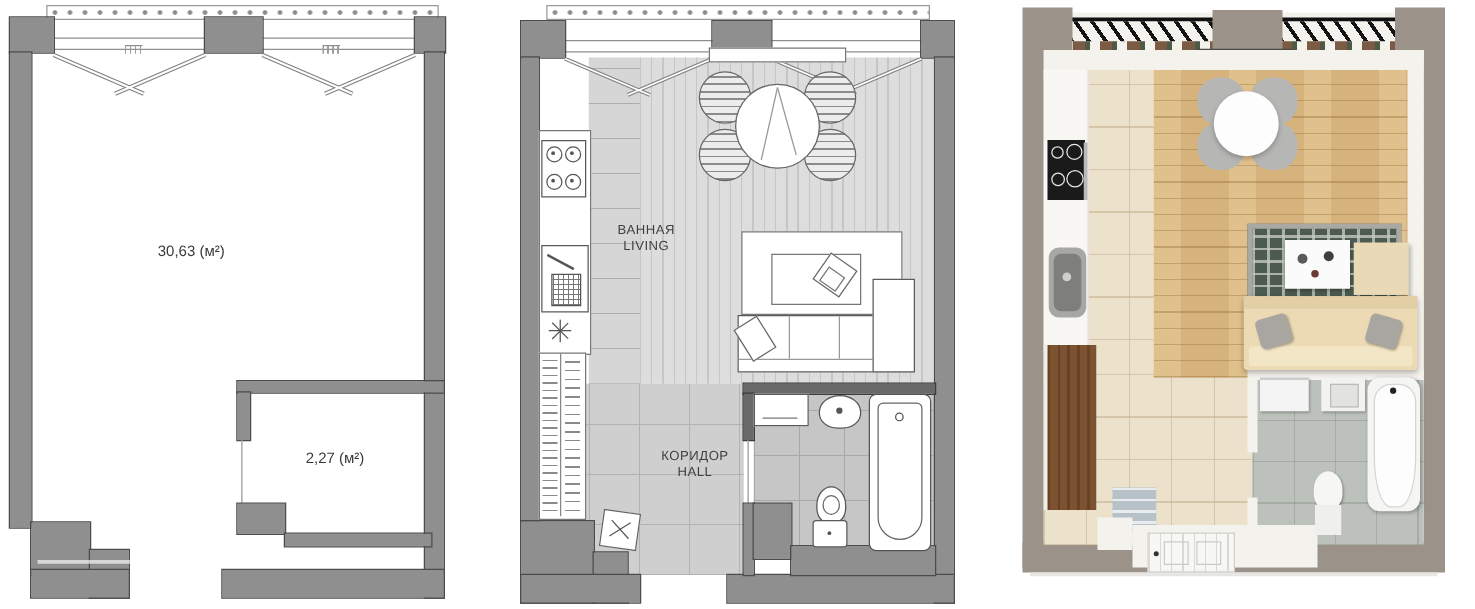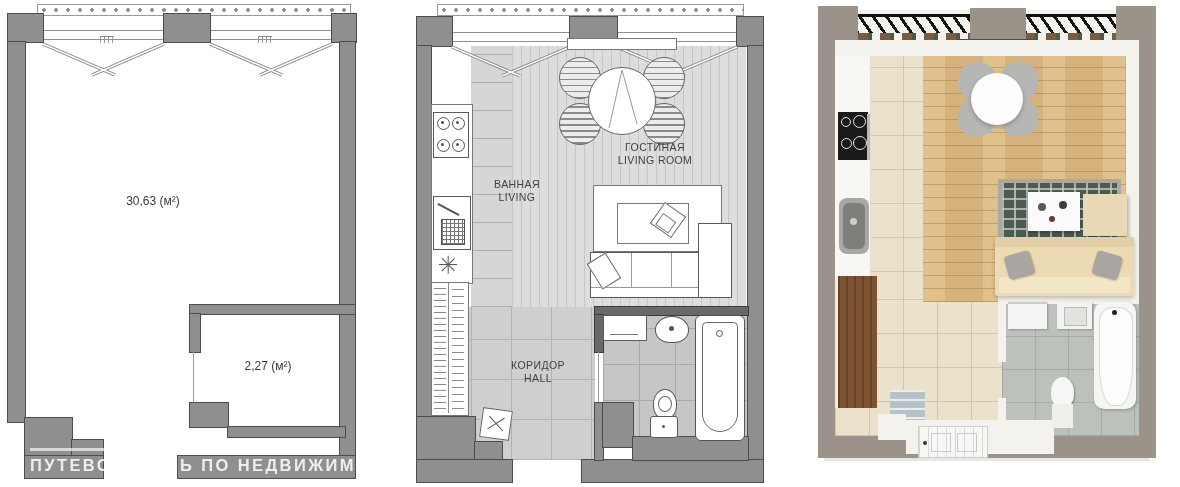--- a/index.html
+++ b/index.html
@@ -222,25 +222,21 @@
 
     <div class="abs" style="left:64px;top:405px;width:28px;height:28px;border:1px solid #666;background:#fff;transform:rotate(8deg);">
       <div class="xline" style="left:4px;top:13px;width:20px;height:1.2px;transform:rotate(40deg);"></div>
       <div class="xline" style="left:4px;top:13px;width:20px;height:1.2px;transform:rotate(-40deg);"></div>
     </div>
 
     <div class="roomlabel" style="left:55px;top:174px;width:90px;">
       <span>ВАННАЯ</span>
       <span>LIVING</span>
     </div>
-    <div class="roomlabel" style="left:178px;top:137px;width:120px;">
-      <span>ГОСТИНАЯ</span>
-      <span>LIVING ROOM</span>
-    </div>
-    <div class="roomlabel" style="left:71px;top:355px;width:100px;">
+    <div class="roomlabel" style="left:89px;top:355px;width:100px;">
       <span>КОРИДОР</span>
       <span>HALL</span>
     </div>
   </section>
 
   <section class="plan" style="left:818px;top:6px;width:338px;height:462px;">
 
     <div class="white3" style="left:28px;top:4px;width:282px;height:40px;"></div>
     <div class="railing3d" style="left:38px;top:8px;width:116px;height:16px;"></div>
     <div class="railing3d" style="left:206px;top:8px;width:114px;height:16px;"></div>
@@ -324,15 +320,14 @@
     </div>
     <div class="abs" style="left:276px;top:296px;width:42px;height:107px;background:#f5f5f3;border-radius:10px;box-shadow:1px 1px 3px rgba(0,0,0,.25);">
       <div class="abs" style="left:5px;top:5px;width:32px;height:97px;background:#fdfdfd;border:1px solid #d5d5d2;border-radius:14px 14px 40% 40%;"></div>
       <div class="abs" style="left:18px;top:8px;width:5px;height:5px;background:#222;border-radius:50%;"></div>
     </div>
     <div class="abs" style="left:233px;top:371px;width:23px;height:30px;background:#f6f6f4;border-radius:50% 50% 40% 40%;box-shadow:1px 1px 2px rgba(0,0,0,.3);"></div>
     <div class="abs" style="left:234px;top:398px;width:21px;height:24px;background:#efefec;"></div>
   </section>
 
   <div class="wm wm-line" style="left:30px;top:448px;width:300px;height:3px;"></div>
-  <div class="wm wm-tagline" style="left:30px;top:456px;">ПУТЕВОДИТЕЛЬ ПО НЕДВИЖИМОСТИ</div>
 
 </div>
 
 </body></html>

